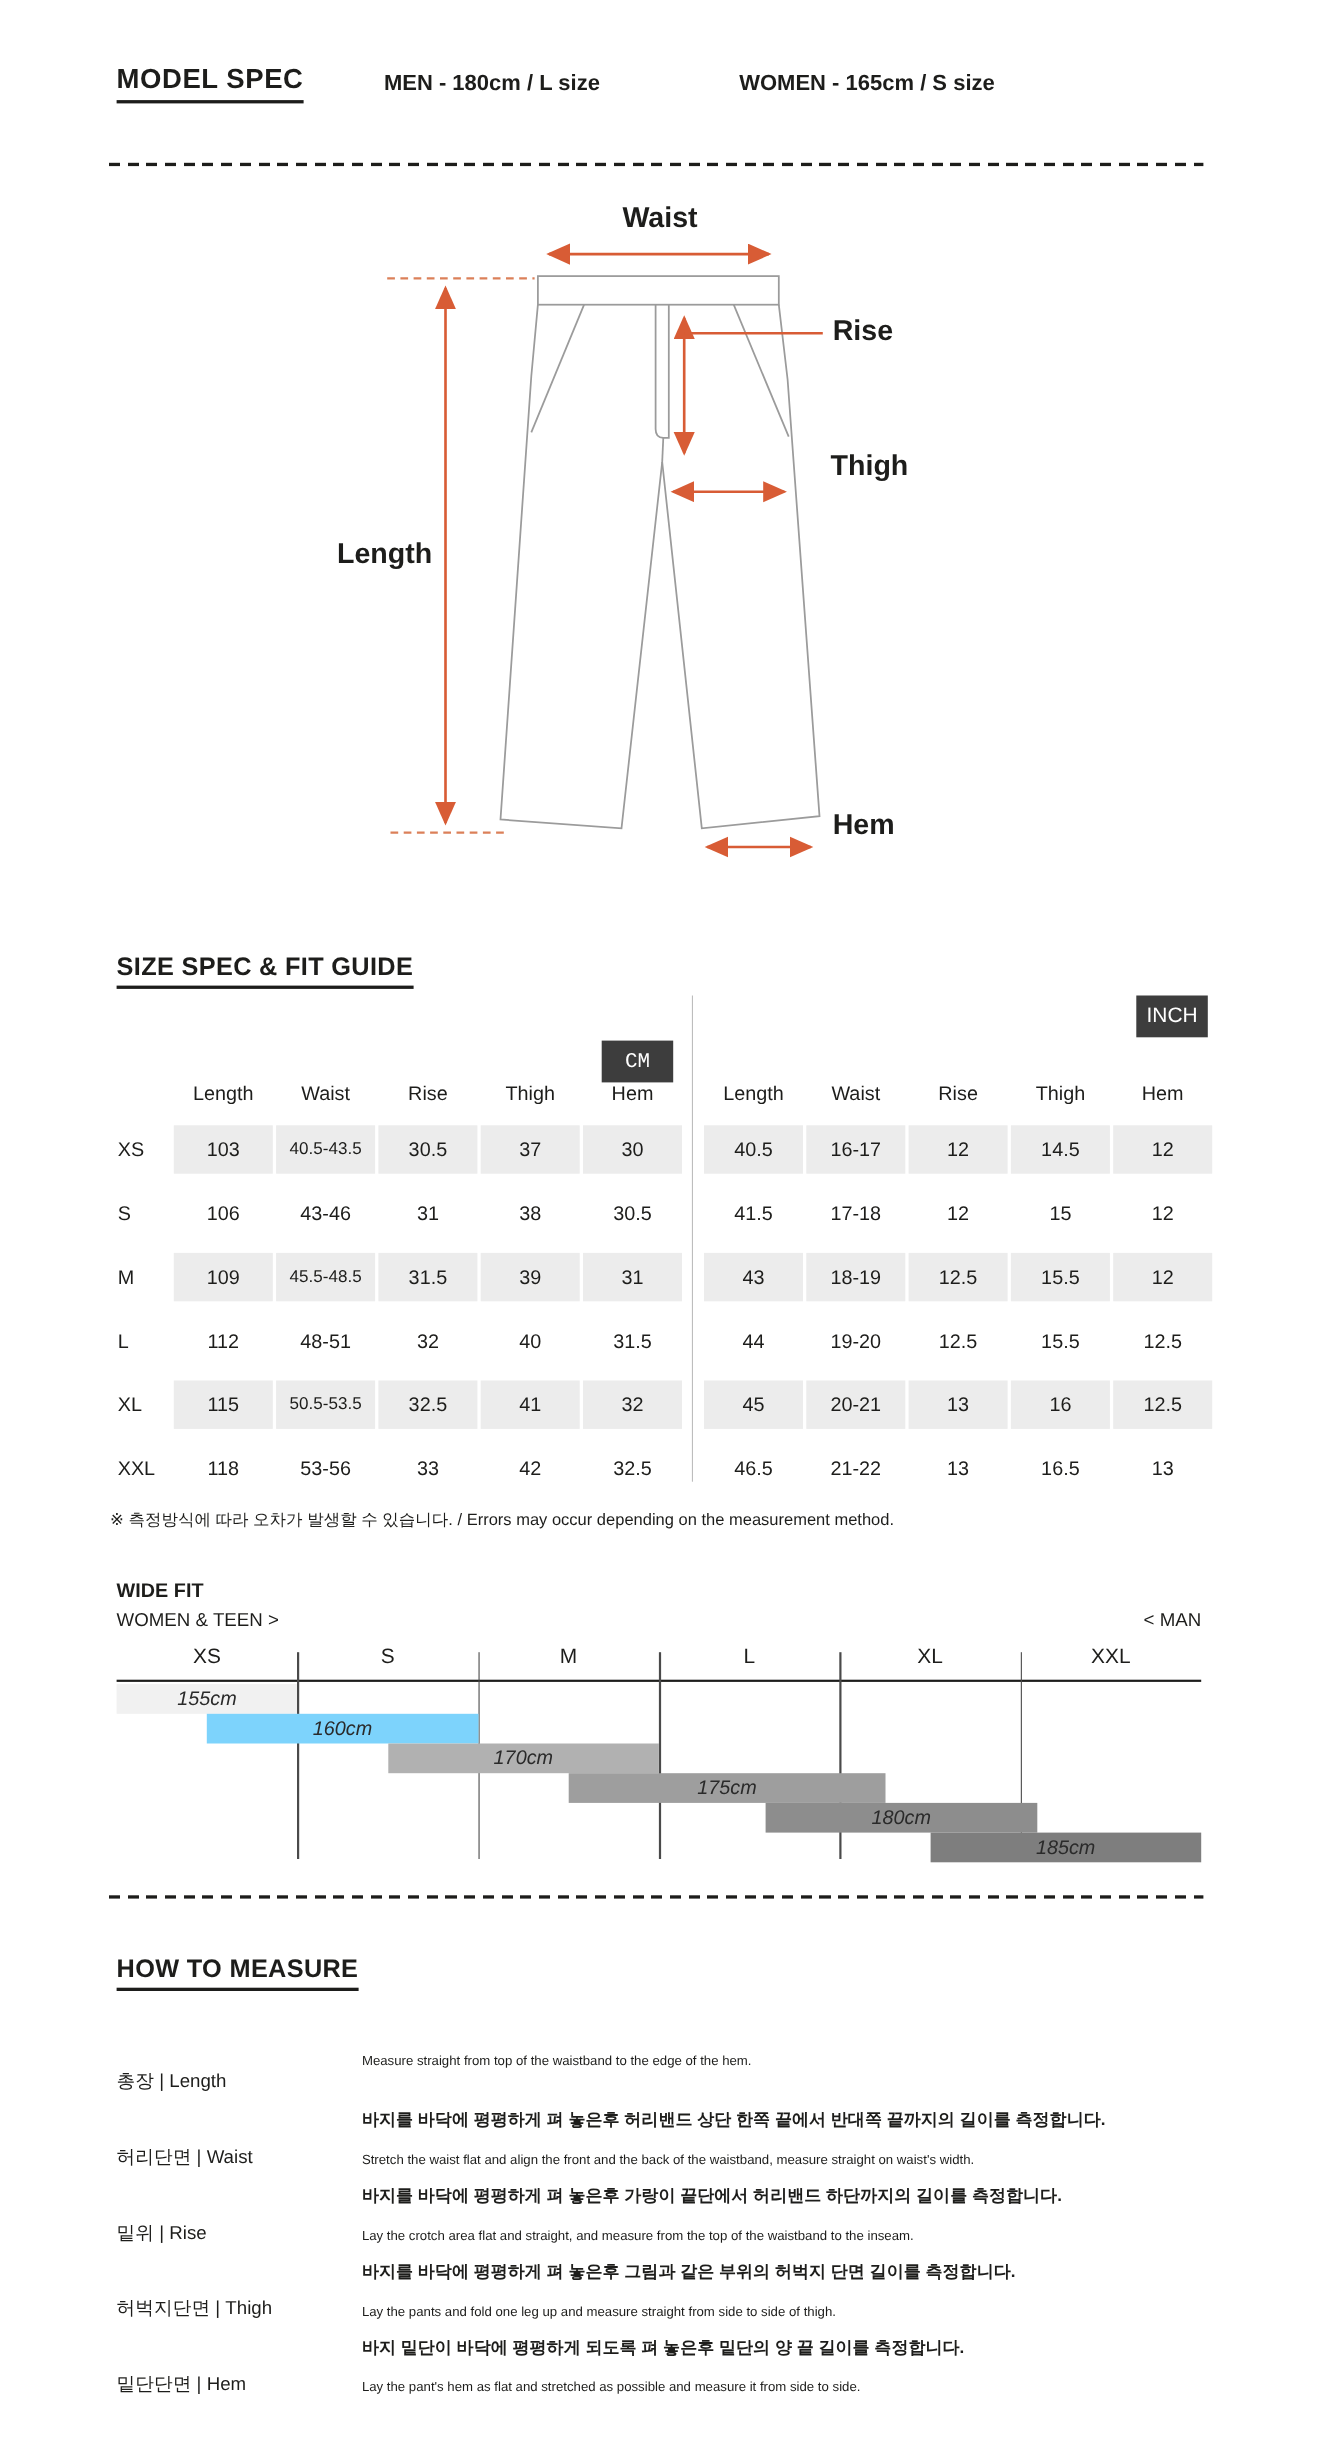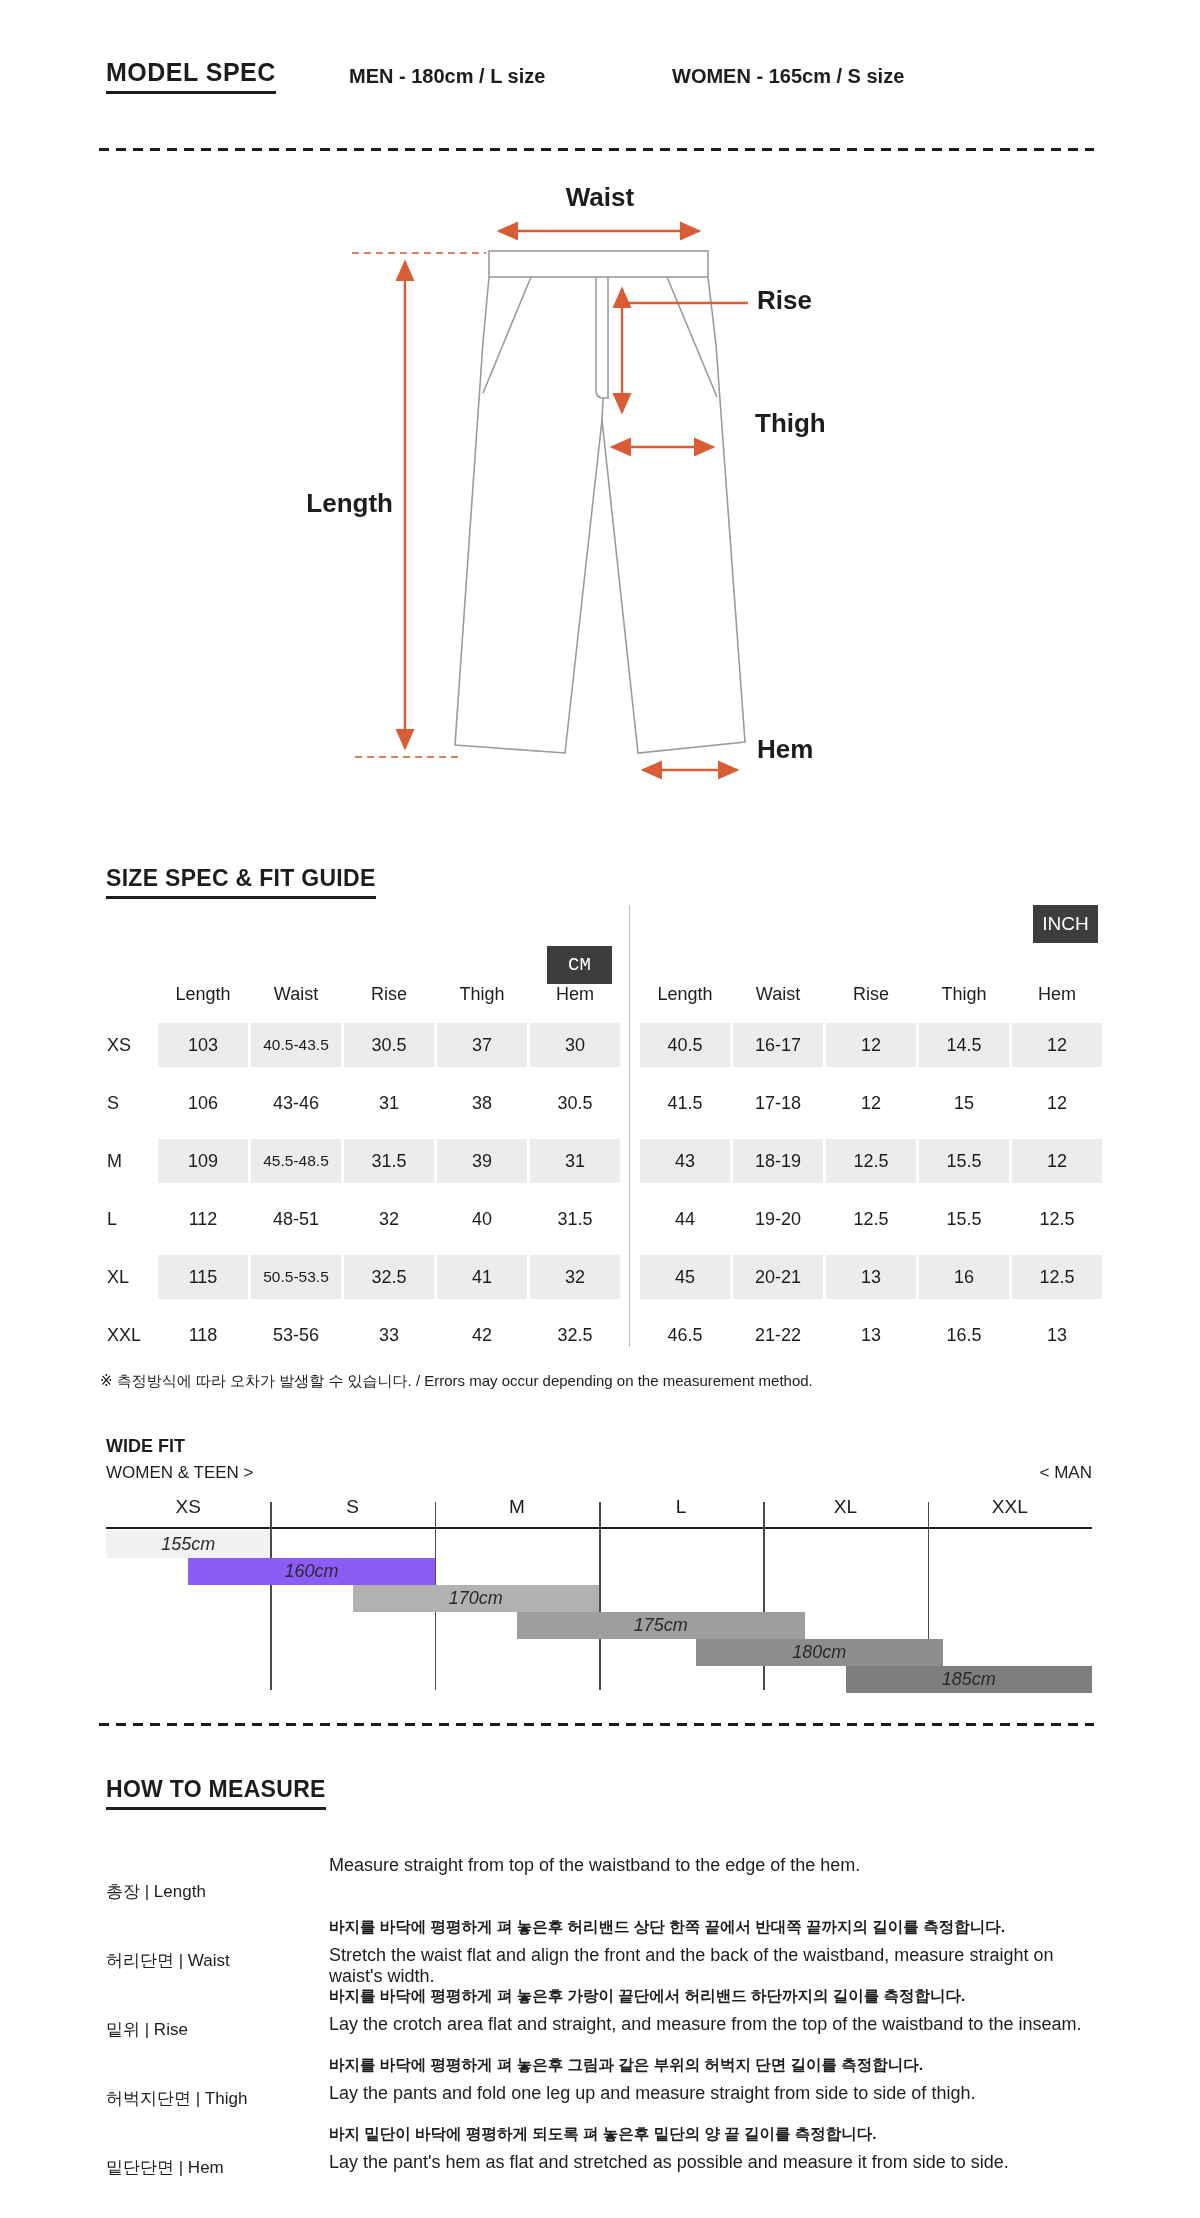--- a/index.html
+++ b/index.html
@@ -37,21 +37,21 @@
   .chart-sizes span{width:164.33px;text-align:center;font-size:19px;}
   .chart-hline{position:absolute;left:0;top:31px;width:986px;height:2px;background:#1d1d1b;}
   .chart-vline{position:absolute;top:6px;width:1.5px;height:188px;background:#4a4a4a;}
   .chart-bar{position:absolute;height:27px;display:flex;align-items:center;justify-content:center;font-size:18px;color:#2a2a2a;font-style:italic;}
   
   .htm-title{left:106px;top:1776px;font-size:23px;letter-spacing:.3px;}
   .measure-row{position:absolute;left:106px;width:990px;}
   .measure-term{position:absolute;left:0;top:0;width:215px;font-size:17px;font-weight:normal;margin-top:32px;}
   .measure-desc{position:absolute;left:223px;top:0;width:770px;}
   .measure-ko{font-size:15.5px;font-weight:bold;}
-  .measure-en{font-size:18px;margin-top:7px;}
+  .measure-en{font-size:12px;margin-top:18px;}
 </style>
 </head>
 <body>
 
 <div class="page">
 
   <div class="abs model-spec b title-underline">MODEL SPEC</div>
   <div class="abs model-men b">MEN - 180cm / L size</div>
   <div class="abs model-women b">WOMEN - 165cm / S size</div>
 
@@ -228,21 +228,21 @@
         <span>XL</span>
         <span>XXL</span>
       </div>
       <div class="chart-hline"></div>
       <div class="chart-vline" style="left: 164.333px;"></div>
       <div class="chart-vline" style="left: 328.667px;"></div>
       <div class="chart-vline" style="left: 493px;"></div>
       <div class="chart-vline" style="left: 657.333px;"></div>
       <div class="chart-vline" style="left: 821.667px;"></div>
       <div class="chart-bar" style="left: 0px; width: 164.333px; top: 35px; background: rgb(241, 241, 241);">155cm</div>
-      <div class="chart-bar" style="left: 82.1667px; width: 246.5px; top: 62px; background: #8b5cf6;">160cm</div>
+      <div class="chart-bar" style="left: 82.1667px; width: 246.5px; top: 62px; background: #7dd3fc;">160cm</div>
       <div class="chart-bar" style="left: 246.5px; width: 246.5px; top: 89px; background: rgb(177, 177, 177);">170cm</div>
       <div class="chart-bar" style="left: 410.833px; width: 288px; top: 116px; background: rgb(158, 158, 158);">175cm</div>
       <div class="chart-bar" style="left: 590px; width: 246.5px; top: 143px; background: rgb(141, 141, 141);">180cm</div>
       <div class="chart-bar" style="left: 739.5px; width: 246.5px; top: 170px; background: rgb(126, 126, 126);">185cm</div>
     </div>
 
   <div class="abs dashed-rule" style="left:99px;top:1723px;width:995px;"></div>
 
   <div class="abs htm-title b title-underline">HOW TO MEASURE</div>
   <div id="measure-list">

